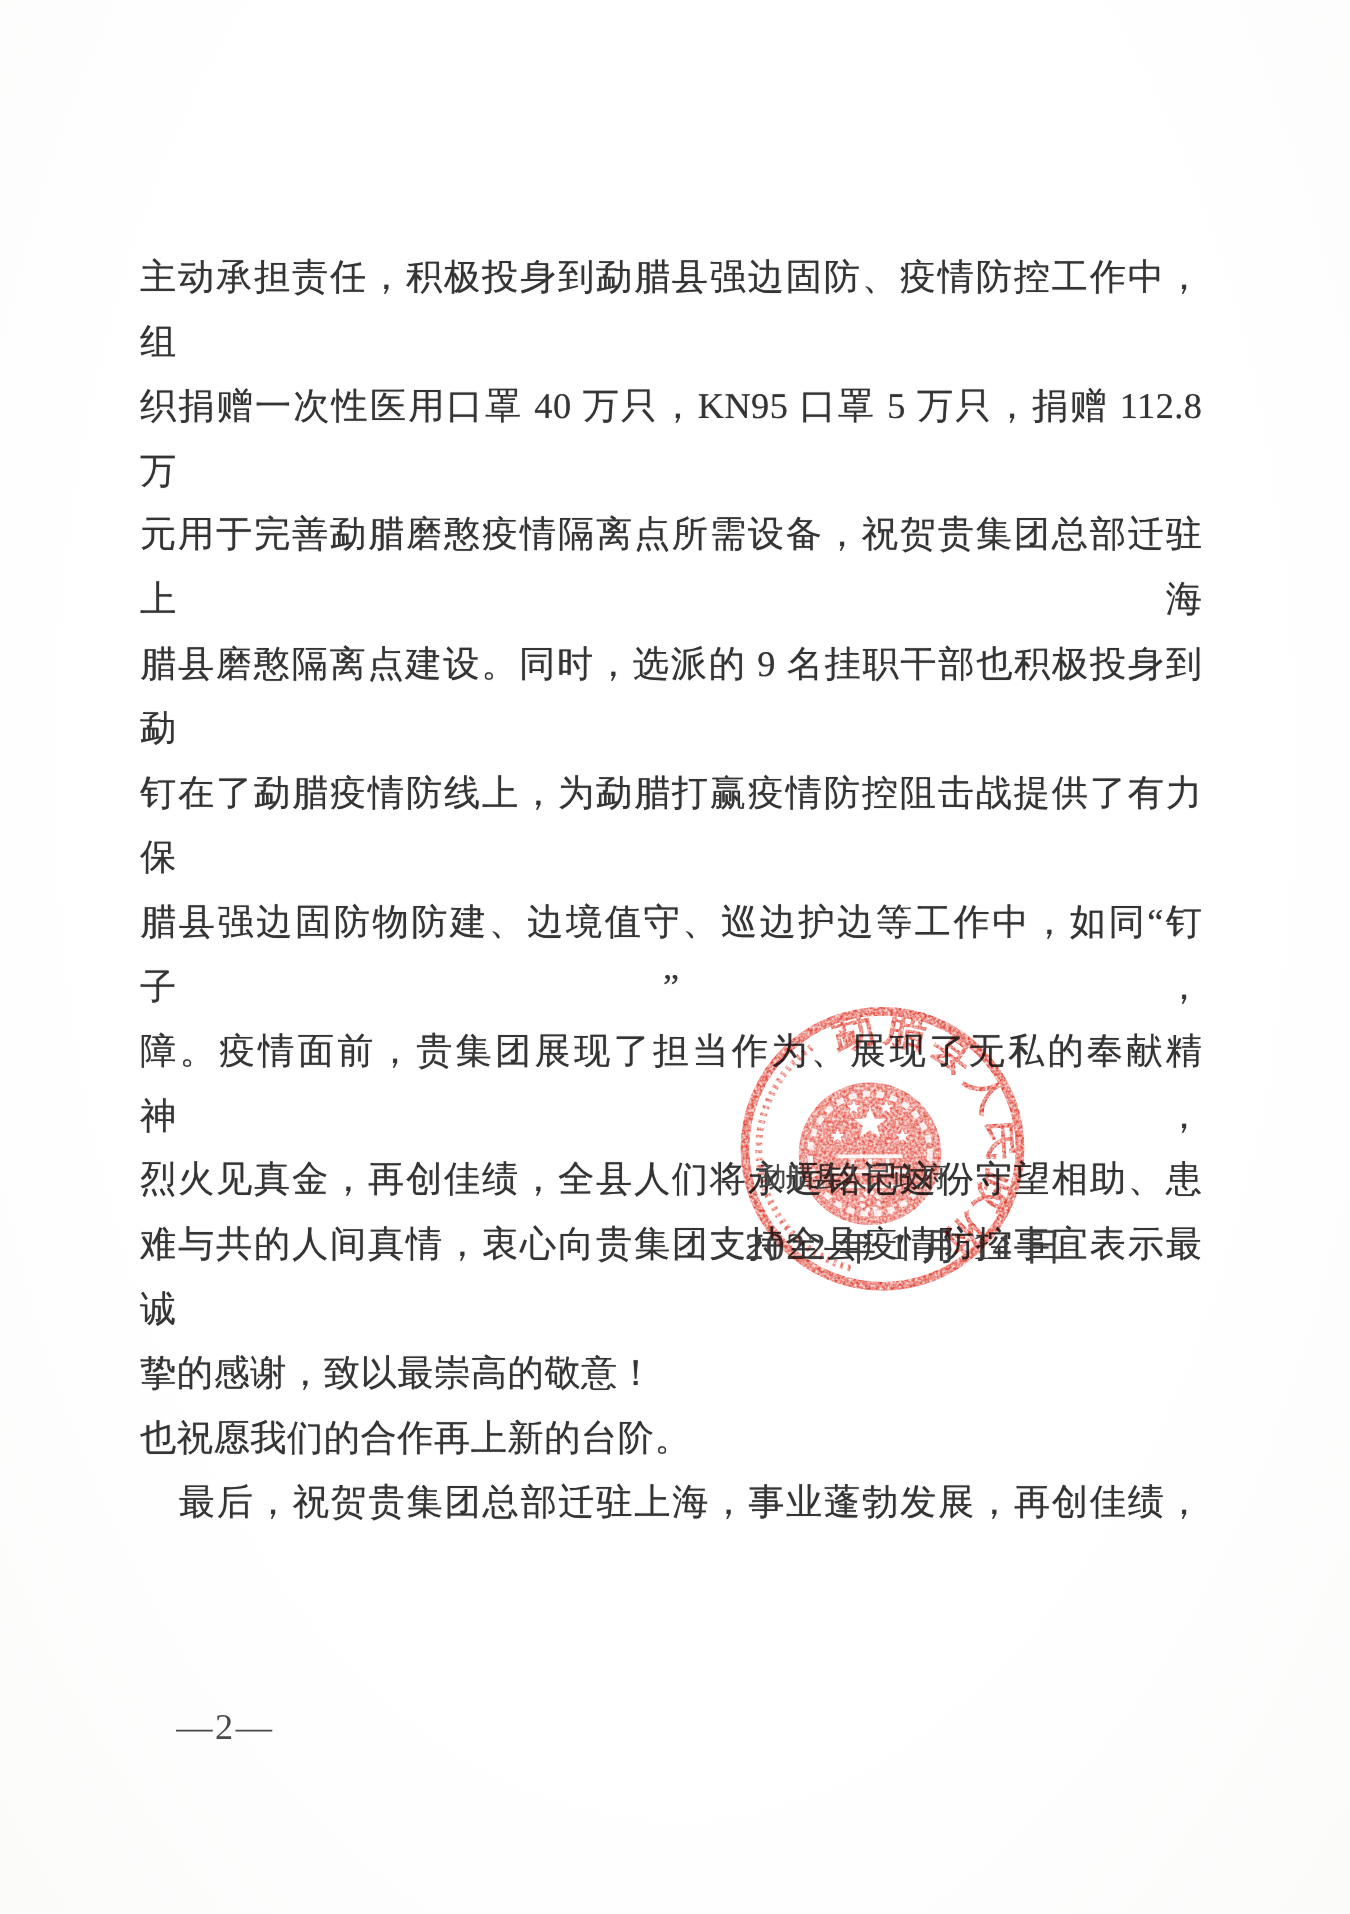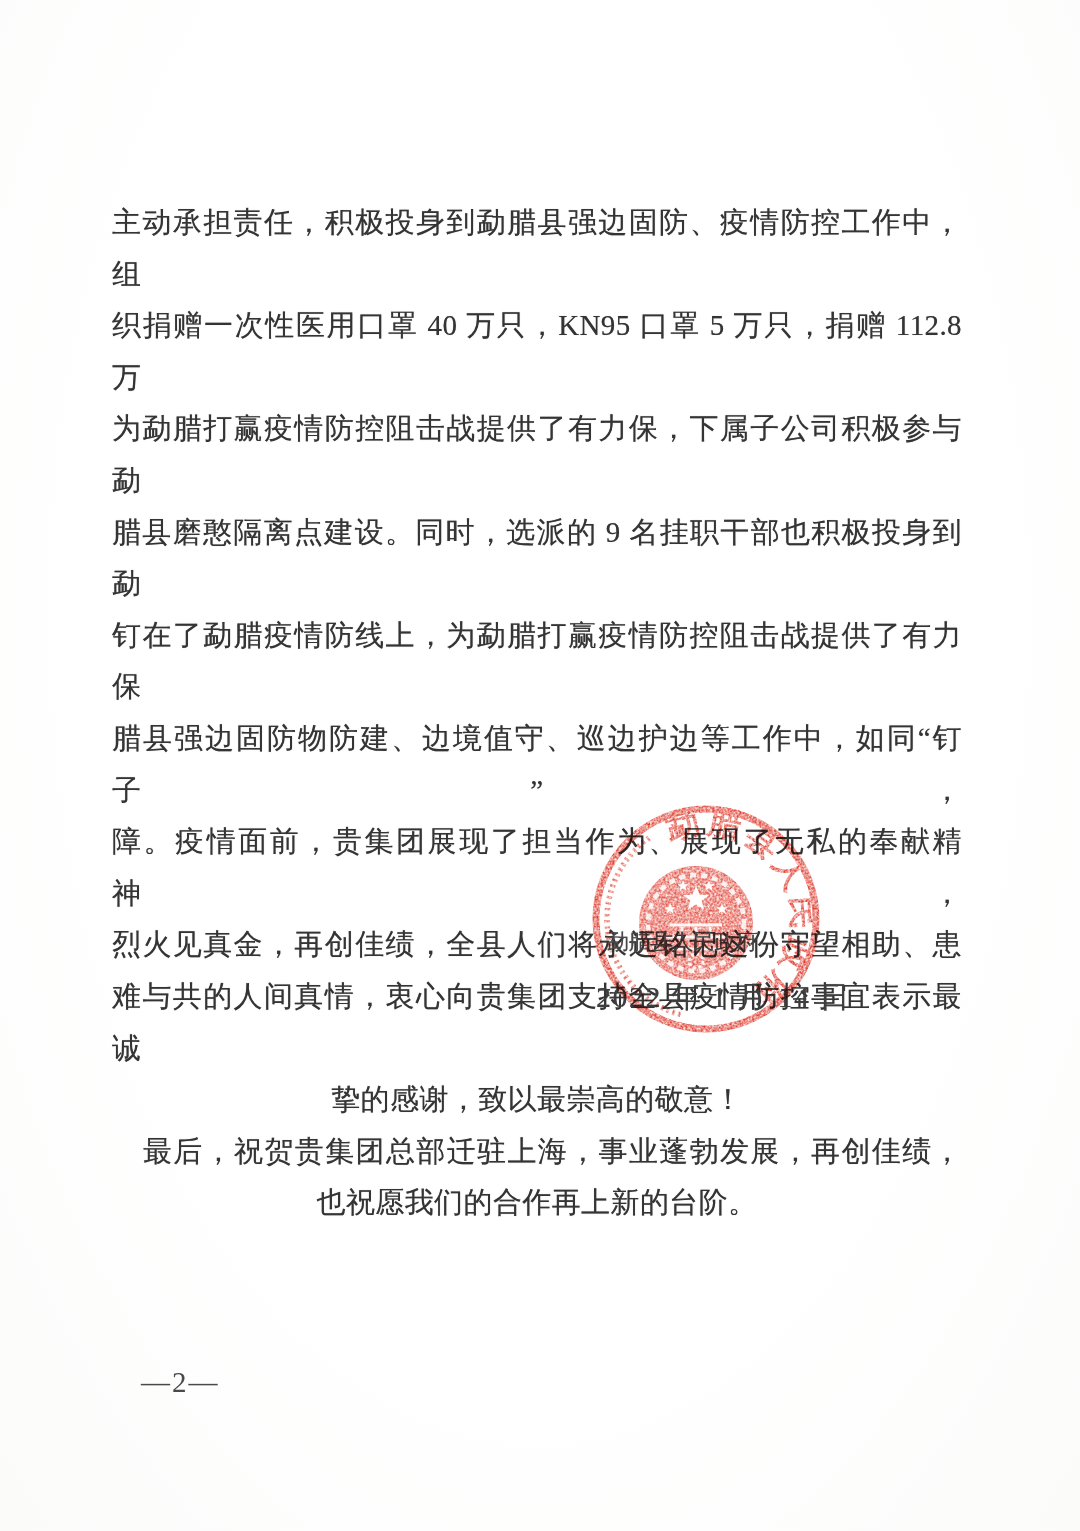--- a/index.html
+++ b/index.html
@@ -21,21 +21,20 @@
     left: 112px; top: 197px;
     width: 850px;
     color: #343434;
   }
   .line {
     font-size: 29px;
     line-height: 51.6px;
     letter-spacing: 0.4px;
     white-space: nowrap;
     text-shadow: 0 0 0.7px rgba(40,40,40,0.55);
-    text-align: center;
   }
   .line.justify {
     white-space: normal;
     text-align: justify;
     text-align-last: justify;
     text-justify: inter-character;
   }
   .line.indent { padding-left: 31px; }
 
   
@@ -81,30 +80,30 @@
   }
 </style>
 </head>
 <body>
 
 <div class="page">
 
   <div class="doc-body">
       <div class="line justify">主动承担责任，积极投身到勐腊县强边固防、疫情防控工作中，组</div>
       <div class="line justify">织捐赠一次性医用口罩 40 万只，KN95 口罩 5 万只，捐赠 112.8 万</div>
-      <div class="line justify">为勐腊打赢疫情防控阻击战提供了有力保，下属子公司积极参与勐</div>
+      <div class="line justify">元用于完善勐腊磨憨疫情隔离点所需设备，祝贺贵集团总部迁驻上海</div>
       <div class="line justify">腊县磨憨隔离点建设。同时，选派的 9 名挂职干部也积极投身到勐</div>
       <div class="line justify">钉在了勐腊疫情防线上，为勐腊打赢疫情防控阻击战提供了有力保</div>
       <div class="line justify">腊县强边固防物防建、边境值守、巡边护边等工作中，如同“钉子”，</div>
       <div class="line justify">障。疫情面前，贵集团展现了担当作为、展现了无私的奉献精神，</div>
       <div class="line justify">烈火见真金，再创佳绩，全县人们将永远铭记这份守望相助、患</div>
       <div class="line justify">难与共的人间真情，衷心向贵集团支持全县疫情防控事宜表示最诚</div>
       <div class="line">挚的感谢，致以最崇高的敬意！</div>
+      <div class="line">也祝愿我们的合作再上新的台阶。</div>
       <div class="line justify indent">最后，祝贺贵集团总部迁驻上海，事业蓬勃发展，再创佳绩，</div>
-      <div class="line">也祝愿我们的合作再上新的台阶。</div>
     </div>
 
   <div class="sig-name">勐腊县人民政府</div>
 
   <div class="sig-date">2022 年 1 月 14 日</div>
 
   <div class="seal" style="color: rgb(221, 42, 27);">
     <svg viewBox="-118 -118 236 236" xmlns="http://www.w3.org/2000/svg">
       <defs>
         <filter id="ink" x="-20%" y="-20%" width="140%" height="140%">

